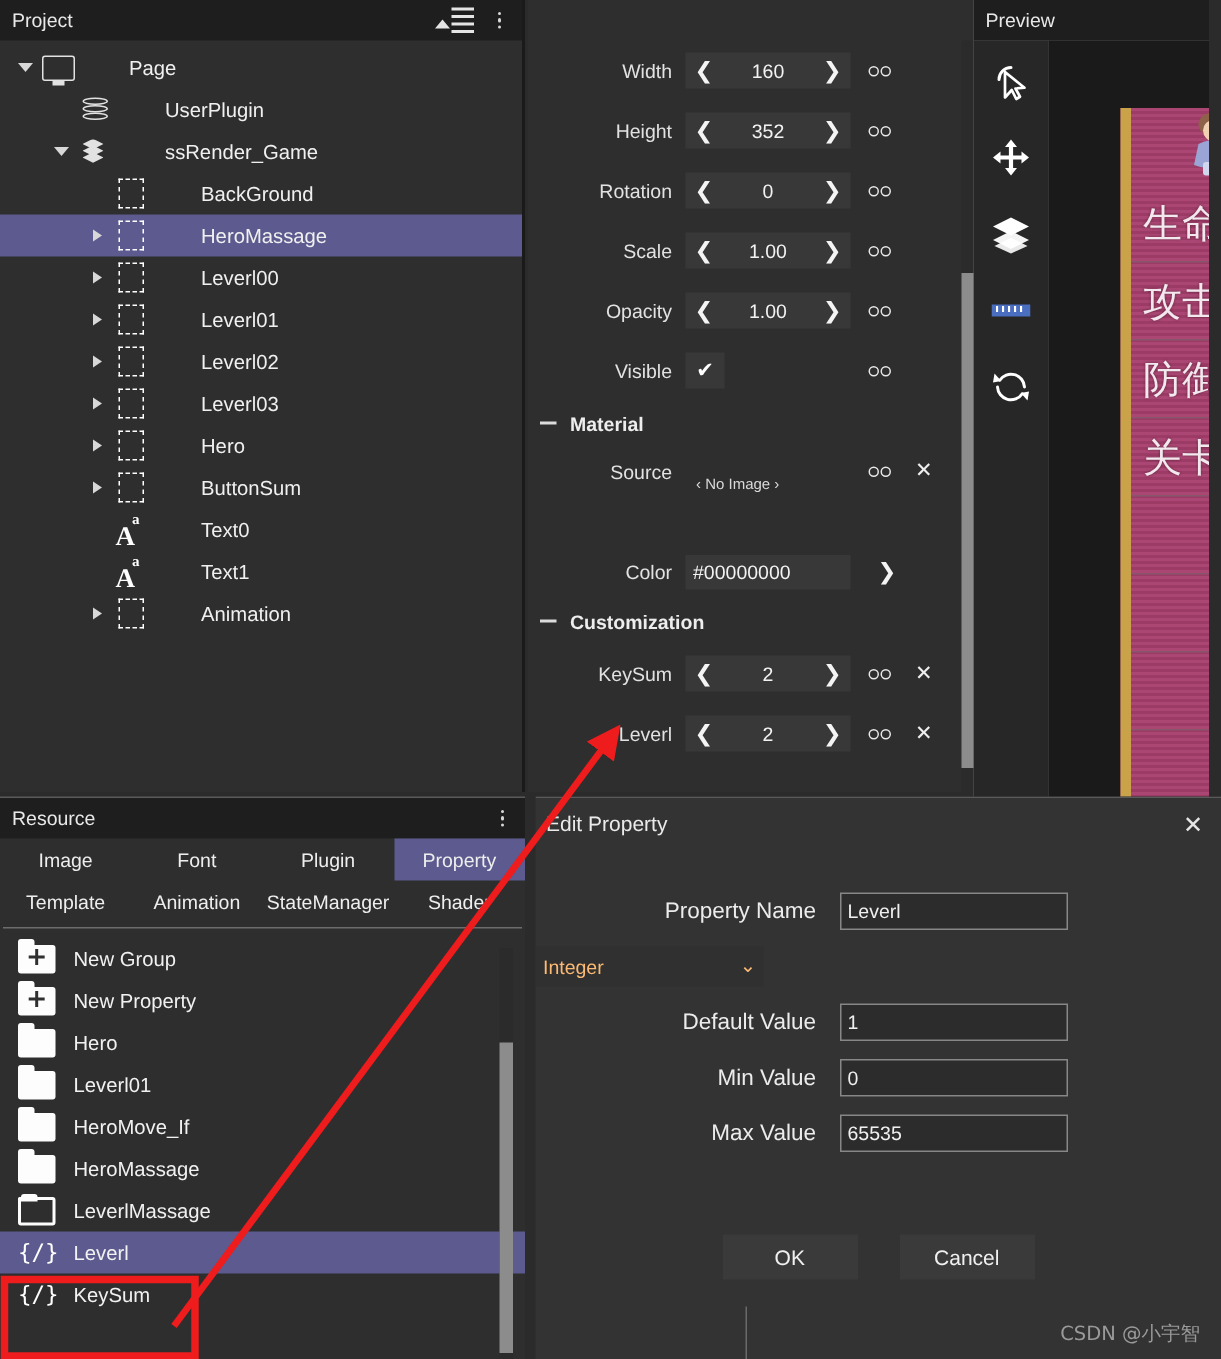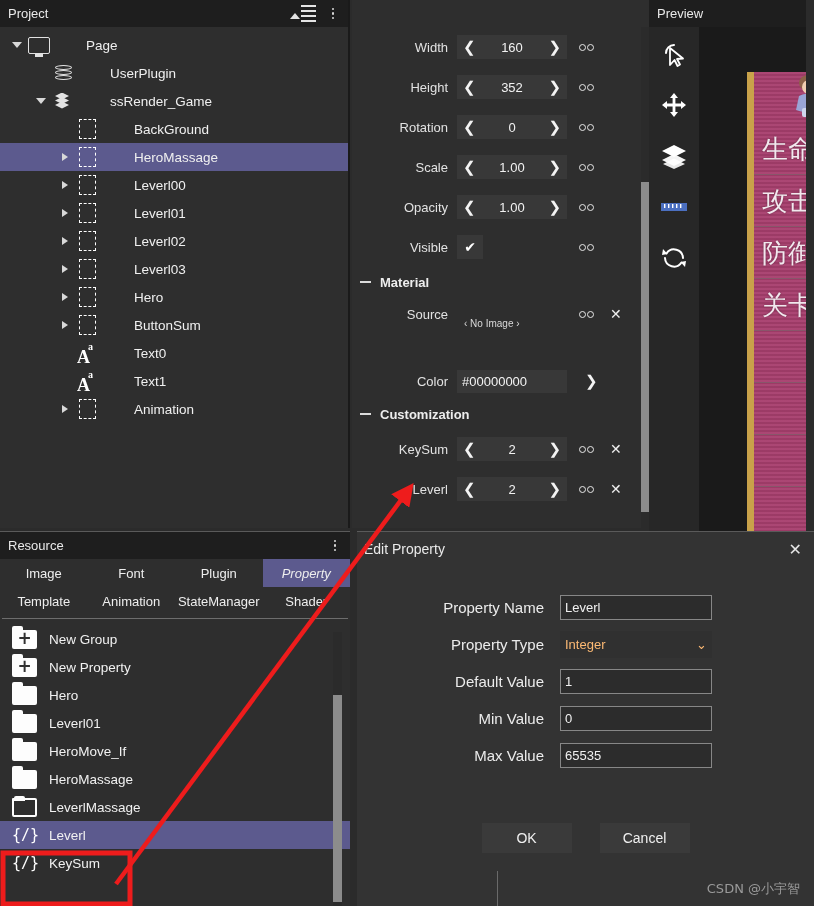--- a/index.html
+++ b/index.html
@@ -136,21 +136,21 @@
   
   #resource-panel{
     position:absolute;left:0;top:531px;width:350px;height:375px;background:#2e2e2e;
     box-sizing:border-box;border-top:1px solid #5a5a5a;overflow:hidden;
   }
   .res-tabs{display:flex;}
   .res-tab{
     flex:1;height:28px;display:flex;align-items:center;justify-content:center;
     font-size:13px;color:#eeeeee;cursor:pointer;box-sizing:border-box;
   }
-  .res-tab.active{background:#5c5a8e;font-style:italic;}
+  .res-tab.active{background:#5c5a8e;}
   .res-sep{height:1px;background:#6d6d6d;margin:3px 2px 0 2px;}
   .res-list{padding-top:6px;}
   .res-row{height:28px;display:flex;align-items:center;font-size:13.5px;color:#f1f1f1;padding-left:12px;box-sizing:border-box;}
   .res-row.selected{background:#5c5a8e;}
   .folder{
     width:25px;height:19px;background:#fdfdfd;position:relative;border-radius:1px 2px 2px 2px;flex:0 0 25px;
   }
   .folder:before{content:"";position:absolute;left:0;top:-4px;width:11px;height:5px;background:#fdfdfd;border-radius:2px 2px 0 0;}
   .folder.plus:after{content:"+";position:absolute;left:0;right:0;top:-2px;text-align:center;color:#303030;font-size:17px;font-weight:bold;line-height:20px;font-family:"DejaVu Sans",sans-serif;}
   .folder.open{background:transparent;border:2px solid #fdfdfd;box-sizing:border-box;border-top-color:#fdfdfd;}
@@ -636,21 +636,20 @@
     <span>Edit Property</span>
     <span class="spacer"></span>
     <span id="dlg-close">✕</span>
   </div>
   <div id="dlg-fields" style="padding-top: 22px;">
       <div class="dlg-row">
         <span class="dlg-label">Property Name</span>
         <span class="dlg-input">Leverl</span>
       </div>
       <div class="dlg-row">
-        <span class="dlg-label">Property Type</span>
         <span class="dlg-select">
           <span>Integer</span>
           <span class="cv">⌄</span>
         </span>
       </div>
       <div class="dlg-row">
         <span class="dlg-label">Default Value</span>
         <span class="dlg-input">1</span>
       </div>
       <div class="dlg-row">

